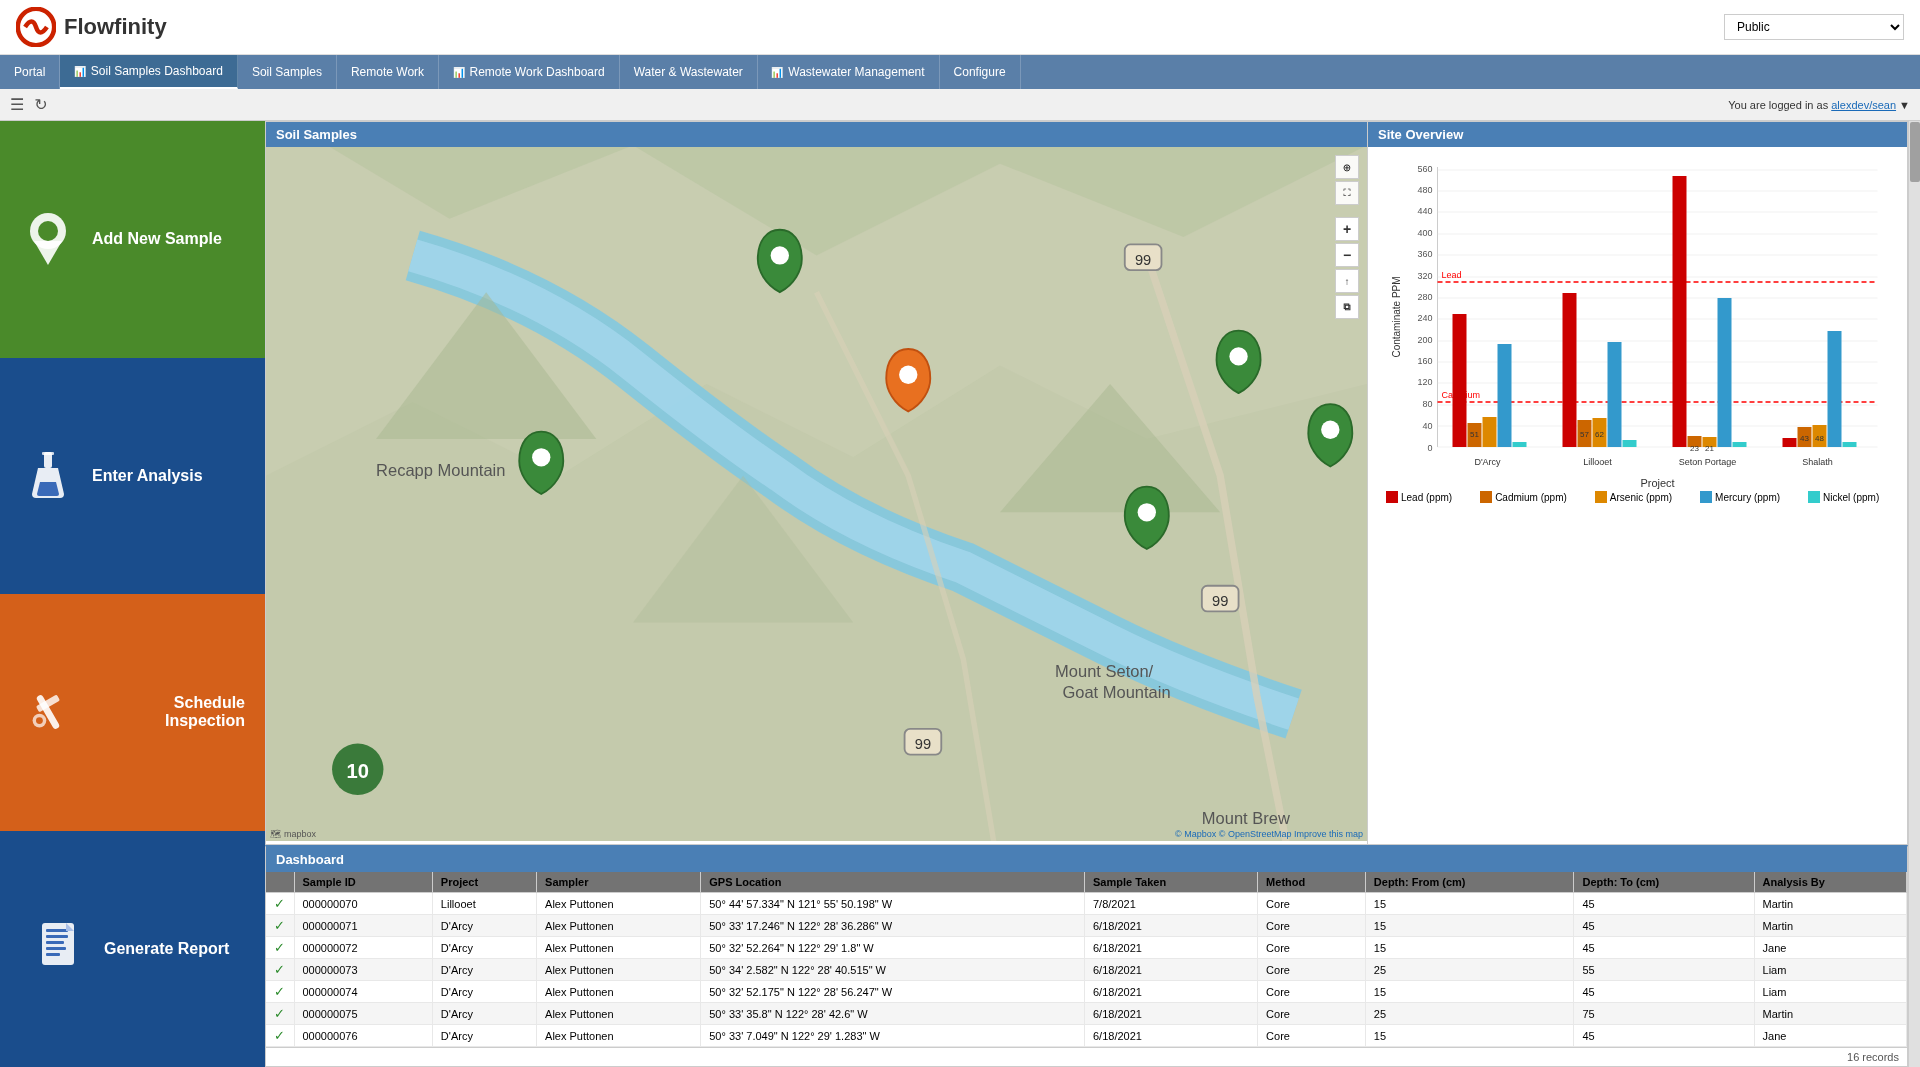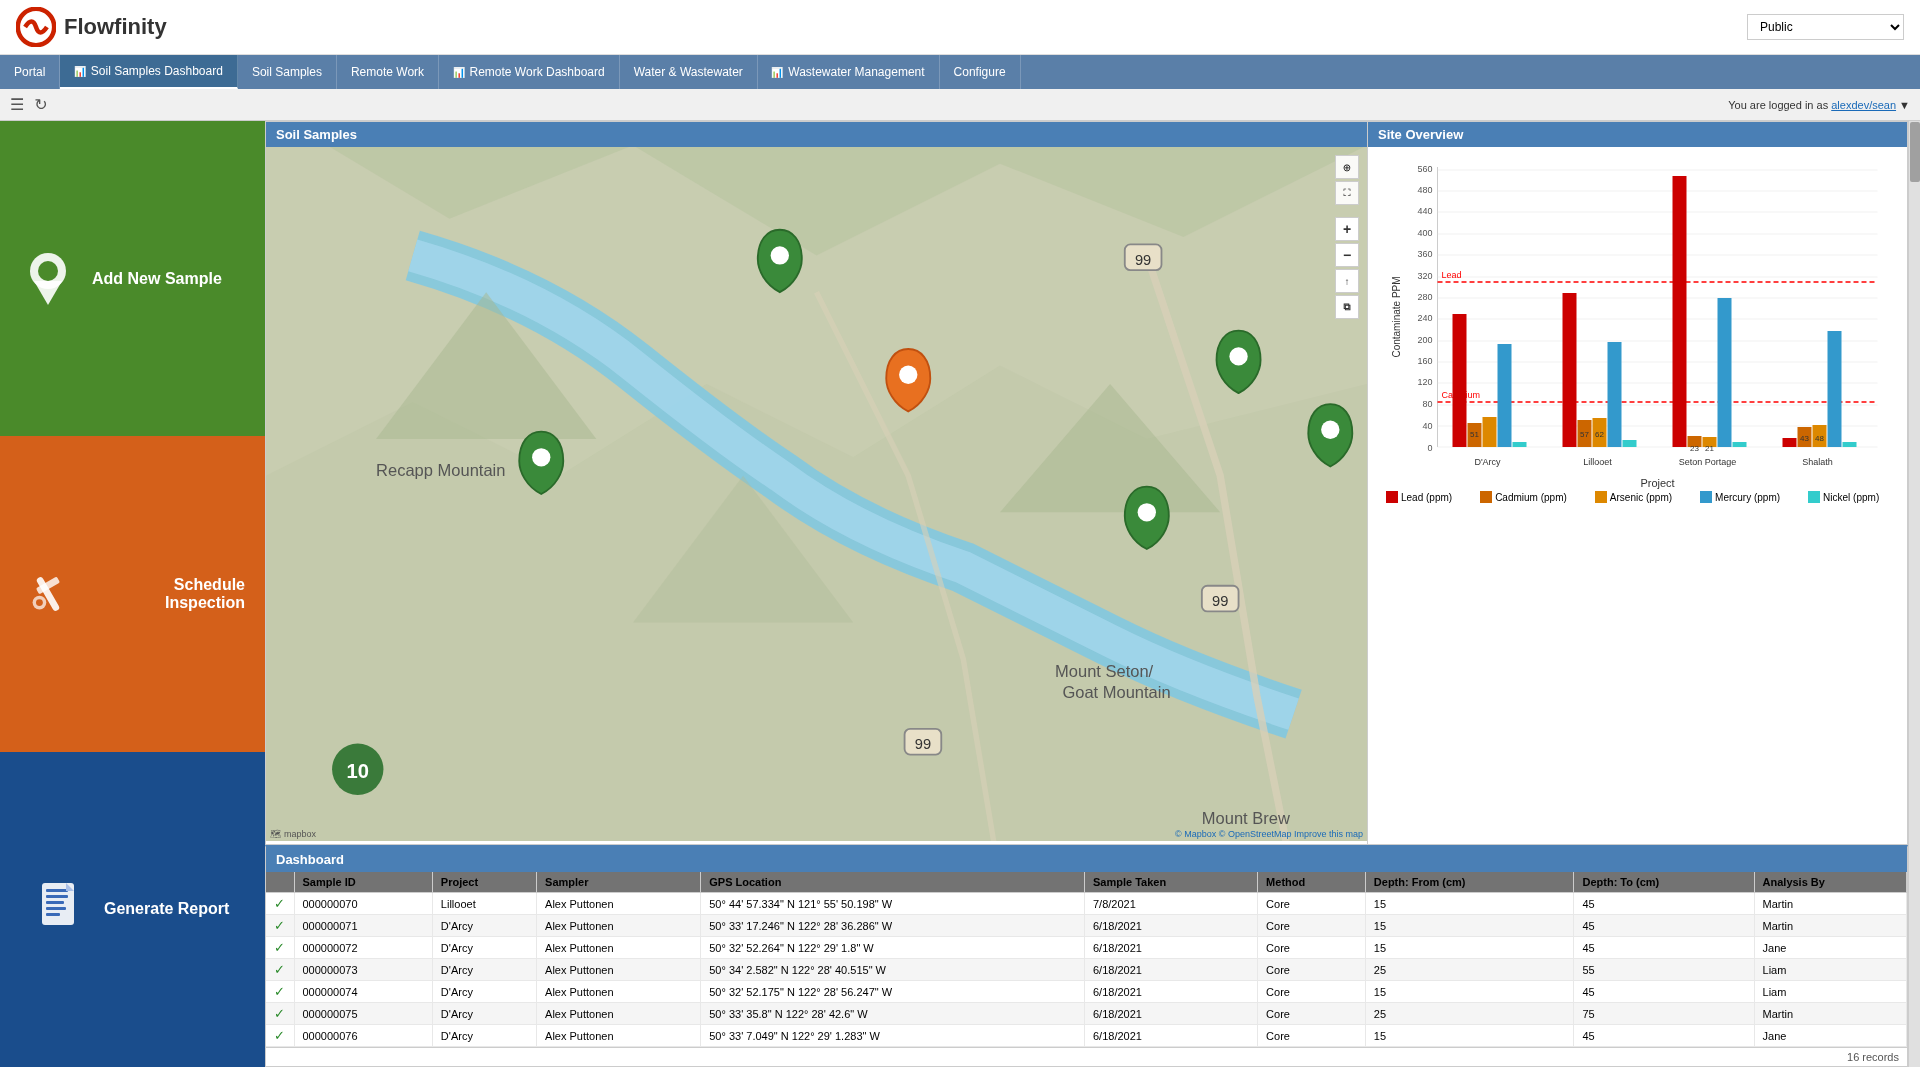--- a/index.html
+++ b/index.html
@@ -4,21 +4,21 @@
   <style>
     * { box-sizing: border-box; margin: 0; padding: 0; }
     body { font-family: Arial, sans-serif; font-size: 12px; background: #e8e8e8; overflow-x: hidden; }
 
     
     .header { display: flex; align-items: center; justify-content: space-between; background: #fff; padding: 8px 16px; border-bottom: 1px solid #ddd; height: 55px; }
     .logo { display: flex; align-items: center; gap: 8px; }
     .logo-icon { width: 40px; height: 40px; }
     .logo-text { font-size: 22px; font-weight: bold; color: #333; }
     .header-right { display: flex; align-items: center; gap: 8px; }
-    .dropdown-select { border: 1px solid #ccc; padding: 4px 8px; font-size: 12px; background: #fff; width: 157px; }
+    .dropdown-select { border: 1px solid #ccc; padding: 4px 8px; font-size: 12px; background: #fff; width: 180px; }
 
     
     .nav { display: flex; align-items: center; background: #5a7fa8; padding: 0; height: 34px; }
     .nav-item { padding: 0 14px; height: 34px; display: flex; align-items: center; color: #fff; font-size: 12px; cursor: pointer; white-space: nowrap; gap: 4px; border-right: 1px solid rgba(255,255,255,0.2); }
     .nav-item.active { background: #3d6b94; border-bottom: 2px solid #fff; }
     .nav-item .chart-icon { font-size: 10px; color: #add8ff; }
 
     
     .toolbar { display: flex; align-items: center; justify-content: space-between; background: #f0f0f0; padding: 4px 10px; border-bottom: 1px solid #ccc; height: 32px; }
     .toolbar-left { display: flex; gap: 10px; align-items: center; }
@@ -152,20 +152,31 @@
   <div class="sidebar">
     <div class="sidebar-btn" style="background:#4a8a2a;">
       <div class="sidebar-btn-icon">
         <svg width="48" height="56" viewBox="0 0 48 56">
           <circle cx="24" cy="20" r="18" fill="white" opacity="0.9"></circle>
           <circle cx="24" cy="20" r="10" fill="#4a8a2a"></circle>
           <polygon points="24,54 10,30 38,30" fill="white" opacity="0.9"></polygon>
         </svg>
       </div>
       <span class="sidebar-btn-label">Add New Sample</span>
+    </div>
+    <div class="sidebar-btn" style="background:#1a4d8c;">
+      <div class="sidebar-btn-icon">
+        <svg width="48" height="56" viewBox="0 0 48 56">
+          <rect x="20" y="4" width="8" height="16" fill="white" opacity="0.9" rx="2"></rect>
+          <path d="M14 20 L8 46 Q8 50 12 50 L36 50 Q40 50 40 46 L34 20 Z" fill="white" opacity="0.9"></path>
+          <path d="M16 34 L32 34 L35 46 Q35 48 33 48 L15 48 Q13 48 13 46 Z" fill="#3a6ab8"></path>
+          <rect x="18" y="4" width="12" height="3" fill="white" opacity="0.8" rx="1"></rect>
+        </svg>
+      </div>
+      <span class="sidebar-btn-label">Enter Analysis</span>
     </div>
     <div class="sidebar-btn" style="background:#d4601a;">
       <div class="sidebar-btn-icon">
         <svg width="48" height="56" viewBox="0 0 56 56">
           <rect x="24" y="6" width="8" height="44" fill="white" opacity="0.9" rx="4" transform="rotate(-30 28 28)"></rect>
           <rect x="14" y="14" width="28" height="8" fill="white" opacity="0.8" rx="2" transform="rotate(-30 28 18)"></rect>
           <circle cx="18" cy="38" r="8" fill="white" opacity="0.7"></circle>
           <circle cx="18" cy="38" r="4" fill="#d4601a"></circle>
         </svg>
       </div>

